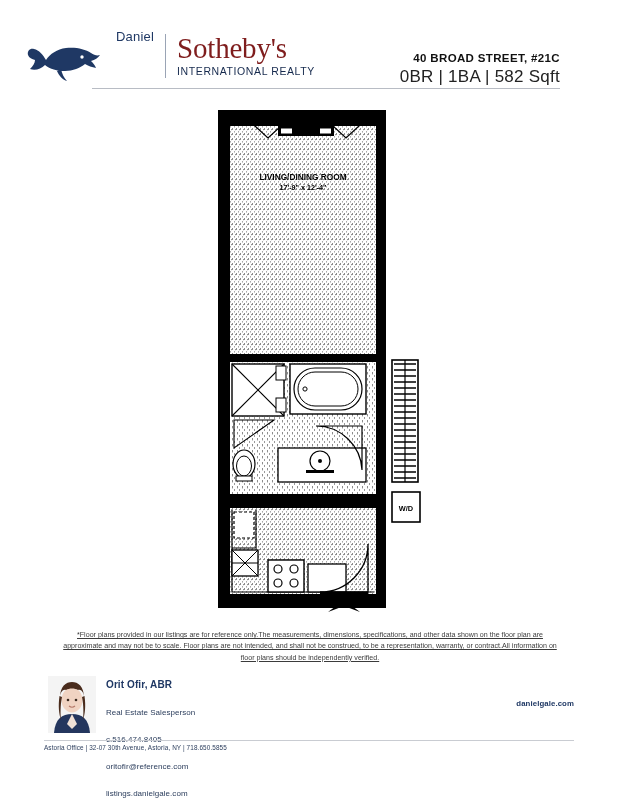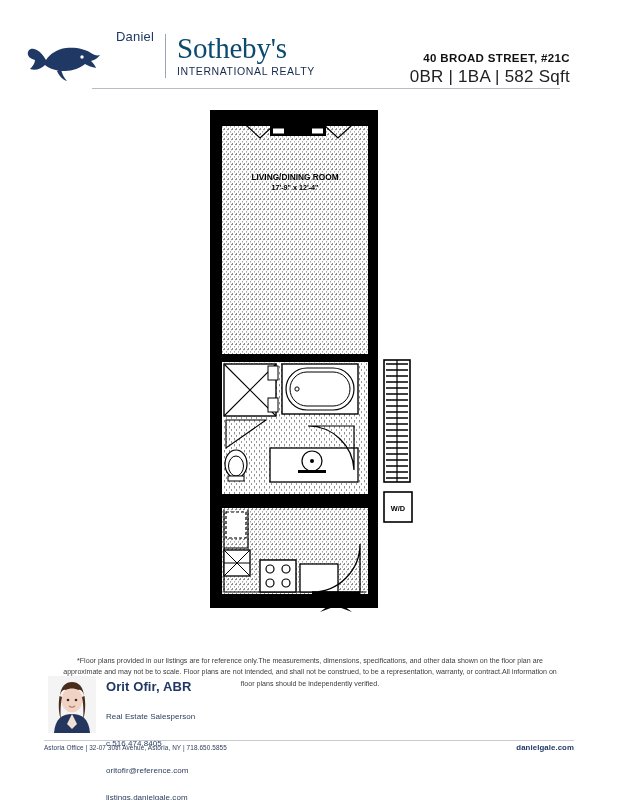--- a/index.html
+++ b/index.html
@@ -21,60 +21,60 @@
     font-size: 13px; color: #1f3864; letter-spacing: .2px;
     font-family: "Liberation Sans", sans-serif; display: block; margin-left: 2px;
   }
   .dg-gale {
     font-size: 33px; color: #1f3864; line-height: .95; display: block;
     font-family: "Liberation Sans", sans-serif; letter-spacing: -.5px;
   }
   .vline { width: 1px; height: 44px; background: #9aa4b5; margin: 4px 11px 0 11px; }
   .sth { line-height: 1; padding-top: 4px; }
   .sth-main {
-    font-family: "Liberation Serif", serif; font-size: 29px; color: #0c4a6e;
+    font-family: "Liberation Serif", serif; font-size: 29px; color: #7f1d1d;
     display: block; line-height: 1; letter-spacing: -.2px;
   }
   .sth-sub {
     font-size: 10.5px; color: #15294d; letter-spacing: .6px; display: block;
     margin-top: 3px; font-weight: 400;
   }
-  .prop { position: absolute; right: 48px; top: 52px; text-align: right; }
+  .prop { position: absolute; right: 58px; top: 52px; text-align: right; }
   .prop-addr { font-size: 11.5px; font-weight: 700; color: #111; letter-spacing: .35px; }
   .prop-meta { font-size: 17px; color: #222; letter-spacing: .25px; margin-top: 3px; }
   .head-rule { position: absolute; left: 92px; top: 88px; width: 468px; height: 1px; background: #b8bcc4; }
 
   
-  .fp { position: absolute; left: 208px; top: 108px; width: 205px; height: 505px; }
+  .fp { position: absolute; left: 216px; top: 108px; width: 205px; height: 505px; }
   .fp svg { display: block; }
 
   
   .disclaimer {
-    position: absolute; left: 60px; top: 656px; width: 500px;
-    text-align: center; font-size: 7.1px; line-height: 1.62; color: #3b3b3b;
+    position: absolute; left: 60px; top: 630px; width: 500px;
+    text-align: center; font-size: 7.1px; line-height: 1.62; color: #3b3b3b; text-decoration: underline;
   }
 
   
   .agent { position: absolute; left: 48px; top: 676px; display: flex; }
   .photo {
     width: 48px; height: 57px; background: #f2f2f2; position: relative; overflow: hidden;
   }
   .photo svg { display: block; }
   .agent-info { margin-left: 10px; padding-top: 3px; }
-  .a-name { font-size: 13px; font-weight: 700; color: #1f3864; letter-spacing: .1px; }
+  .a-name { font-size: 10px; font-weight: 700; color: #1f3864; letter-spacing: .1px; }
   .a-line { font-size: 8px; color: #2b3d5c; margin-top: 18px; letter-spacing: .05px; }
 
   
   .foot-rule { position: absolute; left: 44px; top: 740px; width: 530px; height: 1px; background: #c9ccd2; }
   .foot-left {
     position: absolute; left: 44px; top: 744px; font-size: 6.4px;
     color: #2b3d5c; letter-spacing: .1px;
   }
   .foot-right {
-    position: absolute; right: 44px; top: 743px; font-size: 7.8px;
+    position: absolute; right: 44px; top: 699px; font-size: 7.8px;
     color: #1f3864; font-weight: 700; letter-spacing: .1px;
   }
 </style>
 </head>
 <body>
 
 <div class="page">
 
   <div class="header">
 

